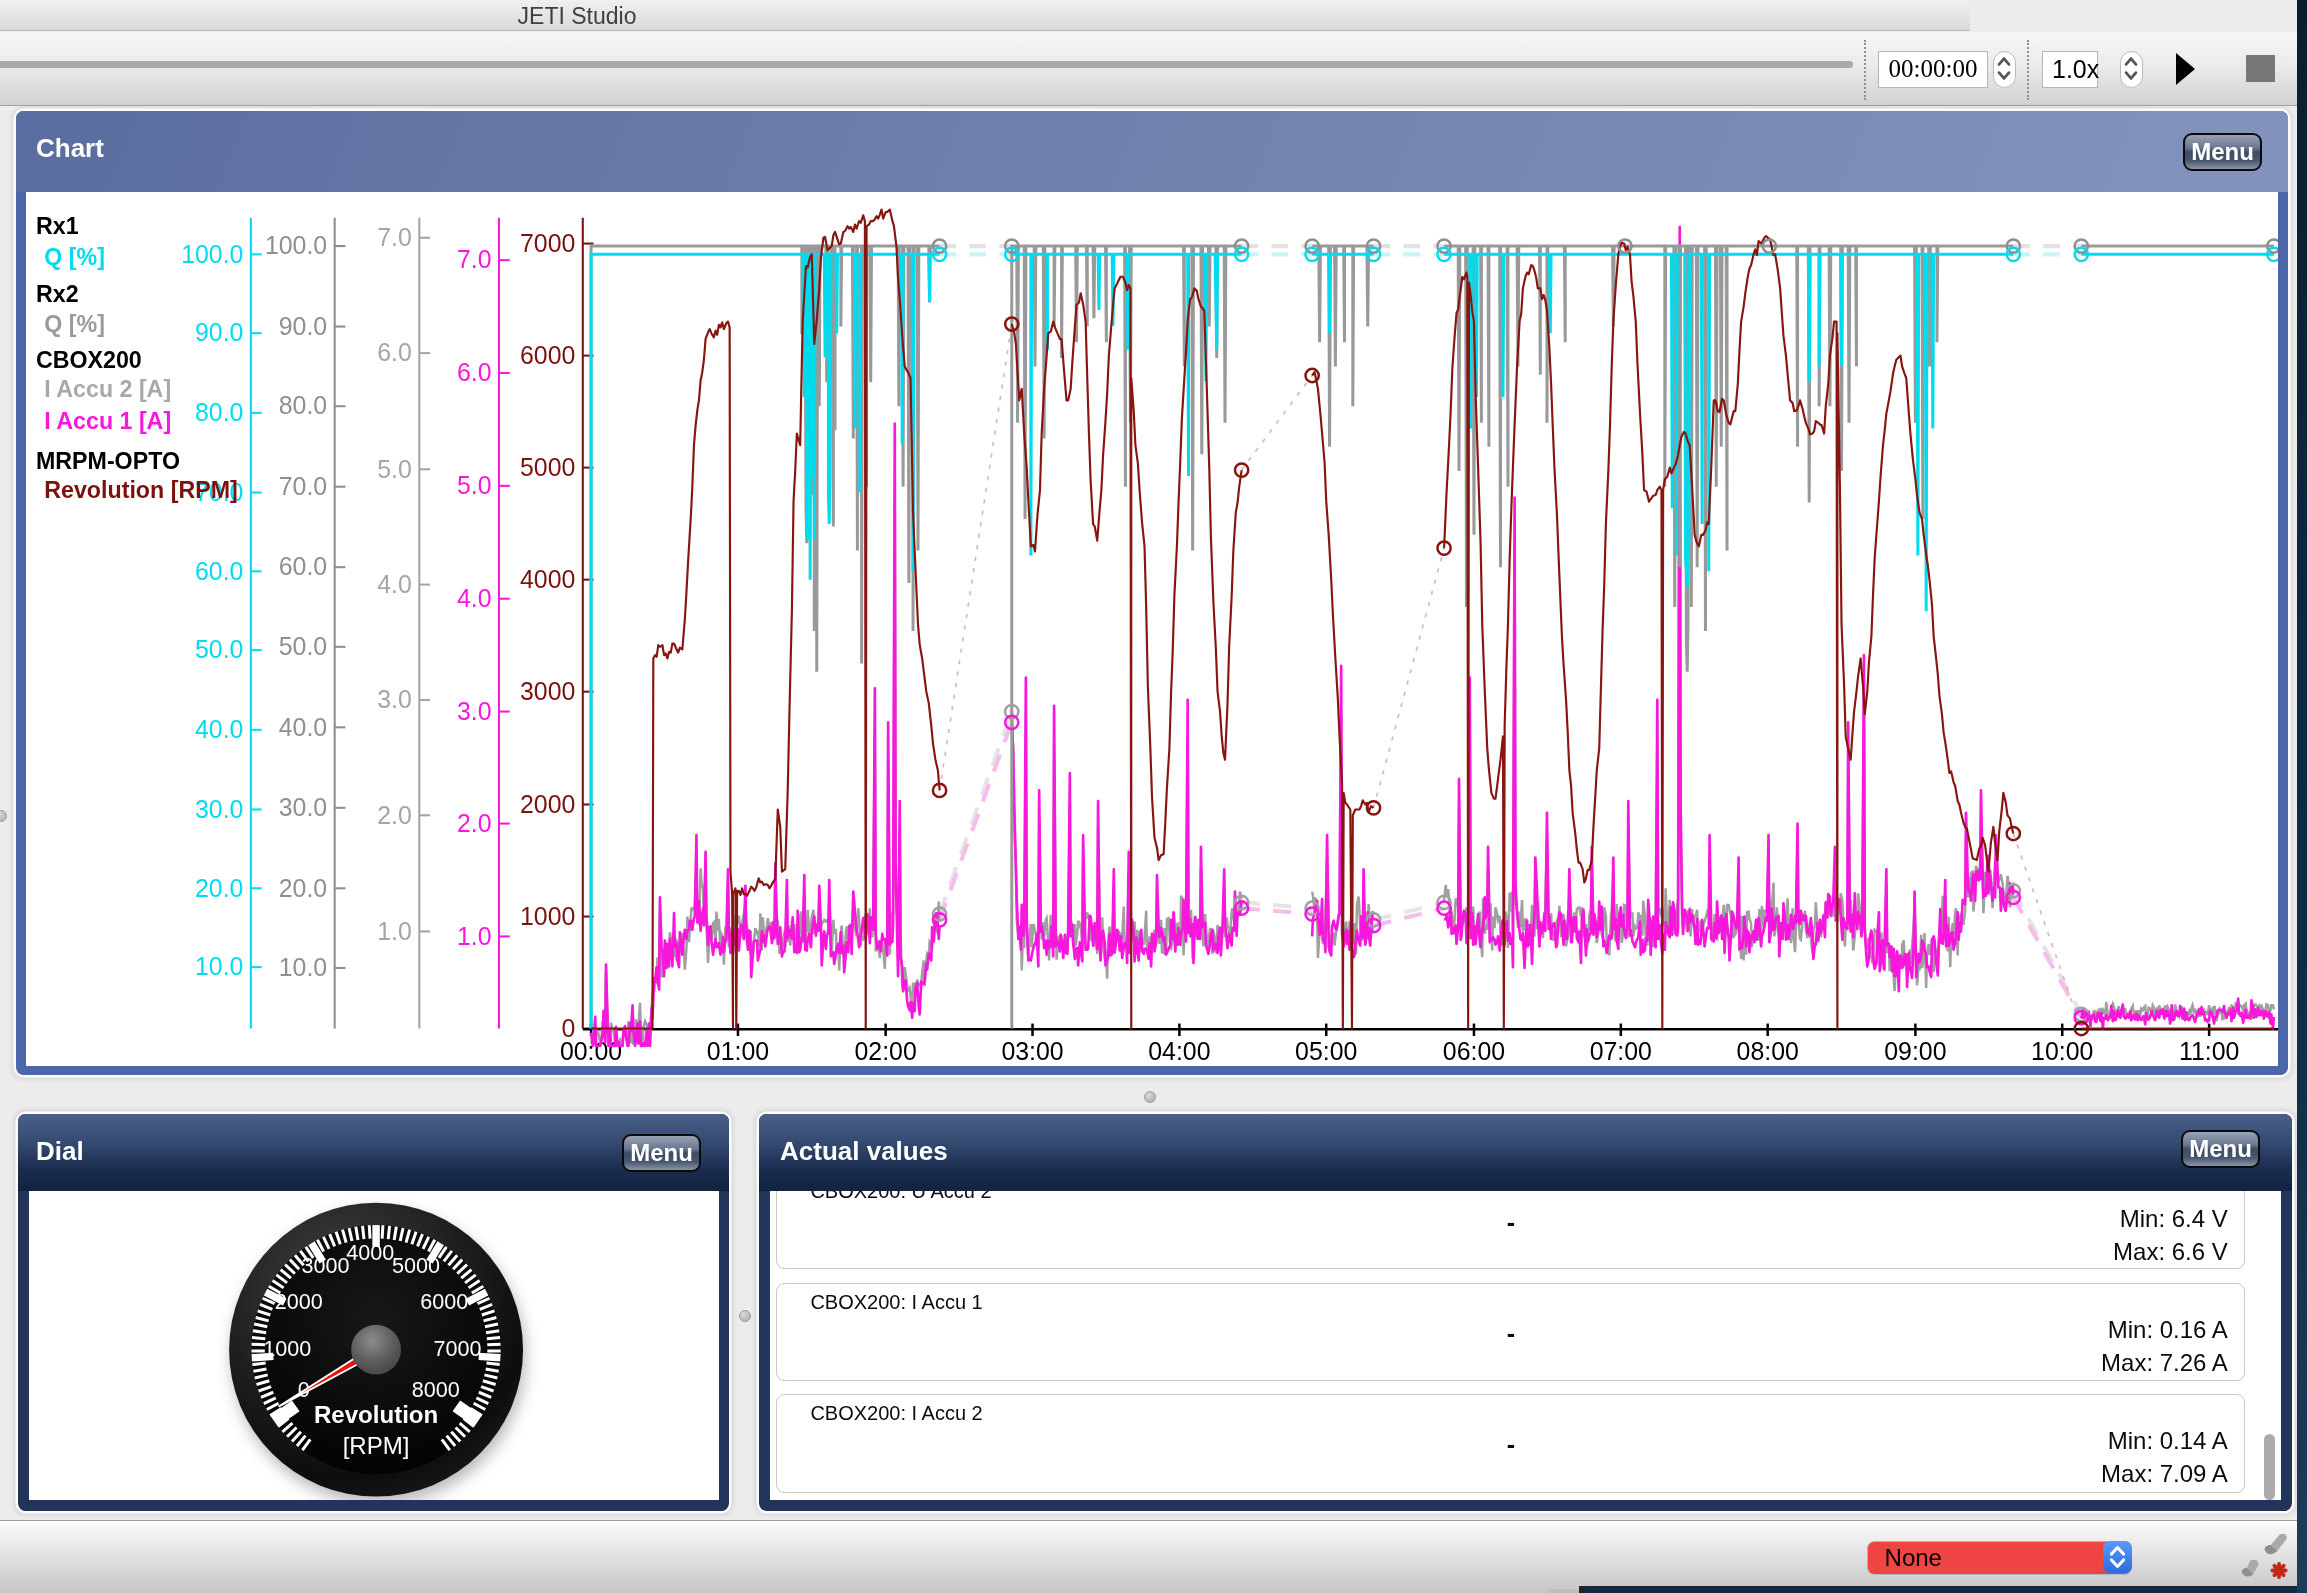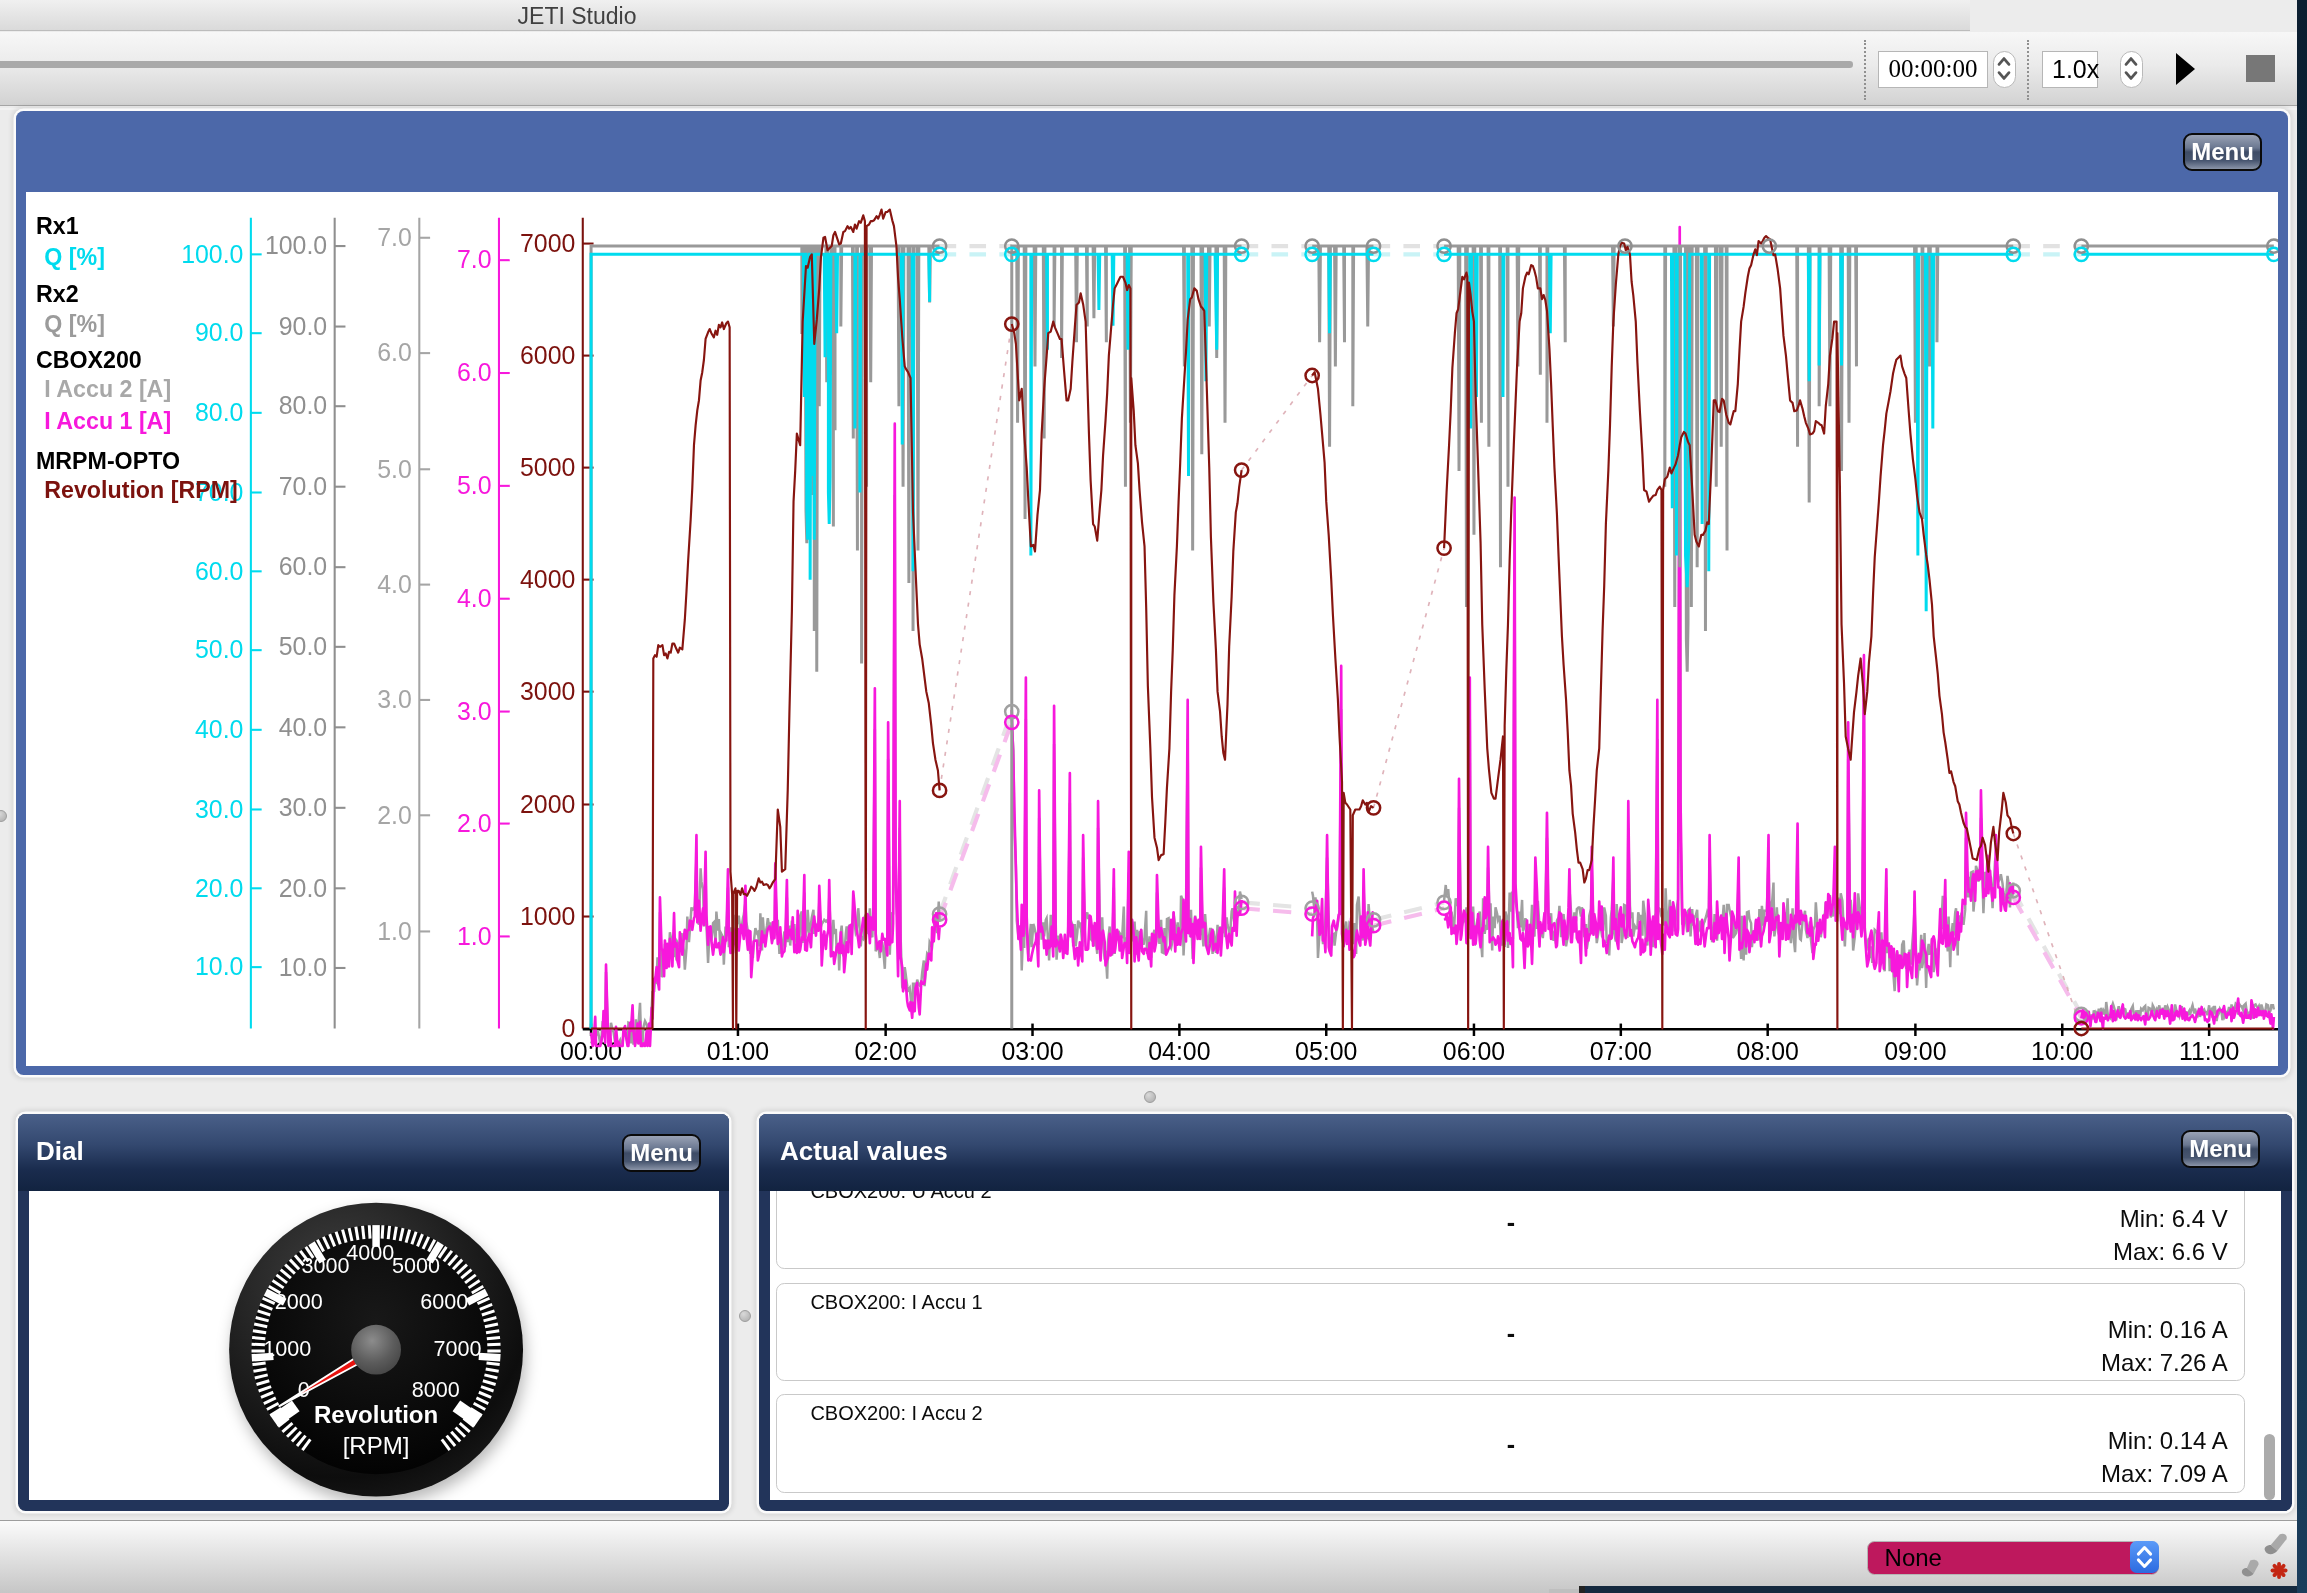--- a/index.html
+++ b/index.html
@@ -46,21 +46,21 @@
 
 .card { position:absolute; left:17.4px; width:1469px; background:#fff;
   border:1.7px solid #c9c9c9; border-radius:8.3px; }
 .card .lbl { position:absolute; left:33px; font-size:20px; color:#0c0c0c; }
 .card .dash { position:absolute; left:0; width:100%; text-align:center; font-size:25px; font-weight:bold; color:#0c0c0c; }
 .card .mm { position:absolute; right:16.6px; font-size:24px; color:#0c0c0c; }
 
 
 #botbar { left:0; top:1520px; width:2307px; height:73px;
   background:linear-gradient(#fbfbfb,#c6c6c6); border-top:1.7px solid #9d9d9d; }
-#nonesel { left:1867px; top:1541px; width:292px; height:34px; background:#be185d;
+#nonesel { left:1867px; top:1541px; width:265px; height:34px; background:#ef4444;
   border:1.7px solid #b5b5b5; border-radius:7.5px; }
 #nonesel span { position:absolute; left:16.6px; top:1.7px; font-size:24px; color:#000; }
 #nonecap { position:absolute; right:-0.8px; top:-0.8px; width:29px; height:32px; border-radius:6.6px;
   background:linear-gradient(#5b9bf8,#2c6be0); }
 
 
 .dot { width:12.4px; height:12.4px; border-radius:50%;
   background:radial-gradient(circle at 35% 30%, #d9d9d9, #ababab); border:0.8px solid #9d9d9d; }
 
 #rightstrip { left:2297px; top:0; width:10px; height:1593px;
@@ -85,20 +85,23 @@
     </svg></div>
 <div class="abs spinfield" style="left:2042px; width:56px; padding-left:9px;">1.0x</div>
 <div class="abs stepper" style="left:2120px;"><svg width="20" height="33" viewBox="0 0 24 40">
       <path d="M6 15 L12 8 L18 15" fill="none" stroke="#555" stroke-width="3.4" stroke-linecap="round" stroke-linejoin="round"></path>
       <path d="M6 25 L12 32 L18 25" fill="none" stroke="#555" stroke-width="3.4" stroke-linecap="round" stroke-linejoin="round"></path>
     </svg></div>
 <div class="abs" id="play"></div>
 <div class="abs" id="stop"></div>
 
 <div class="abs whiteframe" id="chartpanel">
+  <div class="abs" id="chartheader">
+      <b class="abs" style="left:20px; top:21.6px;">Chart</b>
+    </div>
   <div class="abs menubtn" style="left:2167px; top:21.6px;">Menu</div>
   <div class="abs" id="chartcontent">
     <svg width="2252" height="874" viewBox="31 232 2714 1053" font-family="Liberation Sans, sans-serif">
 <line x1="302" y1="263" x2="302" y2="1240" stroke="#00dbee" stroke-width="2.5"></line>
 <line x1="302" y1="307" x2="315" y2="307" stroke="#00dbee" stroke-width="2.5"></line>
 <text x="293" y="317" fill="#00dbee" font-size="30" text-anchor="end">100.0</text>
 <line x1="302" y1="402" x2="315" y2="402" stroke="#00dbee" stroke-width="2.5"></line>
 <text x="293" y="412" fill="#00dbee" font-size="30" text-anchor="end">90.0</text>
 <line x1="302" y1="498" x2="315" y2="498" stroke="#00dbee" stroke-width="2.5"></line>
 <text x="293" y="508" fill="#00dbee" font-size="30" text-anchor="end">80.0</text>

